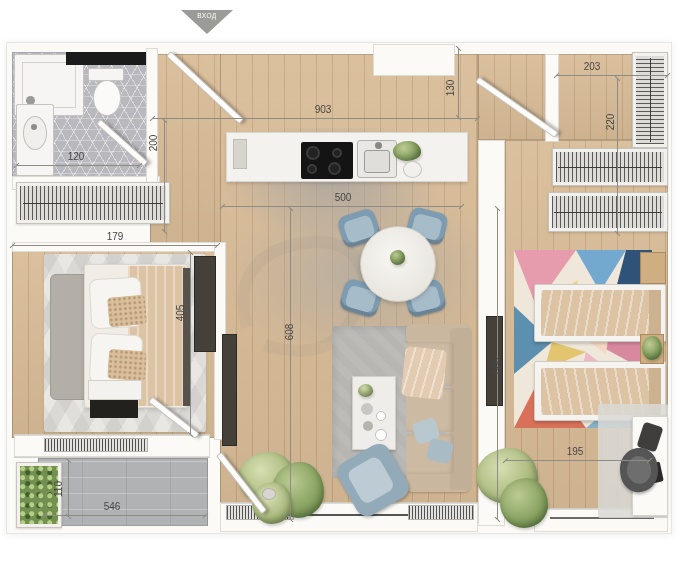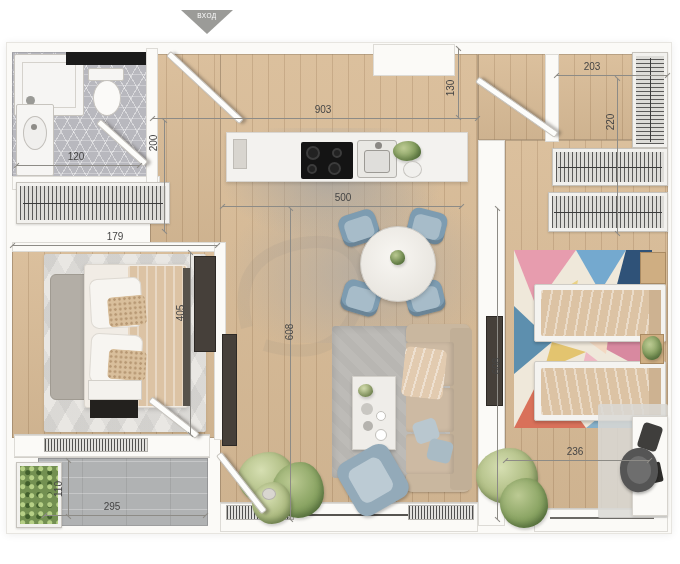--- a/index.html
+++ b/index.html
@@ -262,17 +262,17 @@
   <div class="a dl" style="left:324px;top:192px;width:38px">500</div>
   <div class="a dv" style="left:190px;top:252px;height:183px"></div>
   <div class="a dl vr" style="left:166px;top:307px;width:30px">405</div>
   <div class="a dv" style="left:290px;top:208px;height:312px"></div>
   <div class="a dl vr" style="left:275px;top:326px;width:30px">608</div>
   <div class="a dv" style="left:497px;top:208px;height:312px"></div>
   <div class="a dl vr" style="left:482px;top:360px;width:30px">608</div>
   <div class="a dv" style="left:68px;top:460px;height:57px"></div>
   <div class="a dl vr" style="left:44px;top:483px;width:30px">110</div>
   <div class="a dh" style="left:44px;top:515px;width:162px"></div>
-  <div class="a dl" style="left:94px;top:501px;width:36px">295</div>
+  <div class="a dl" style="left:94px;top:501px;width:36px">546</div>
   <div class="a dh" style="left:505px;top:460px;width:145px"></div>
-  <div class="a dl" style="left:556px;top:446px;width:38px">236</div>
+  <div class="a dl" style="left:556px;top:446px;width:38px">195</div>
 
 </div>
 
 </body></html>

